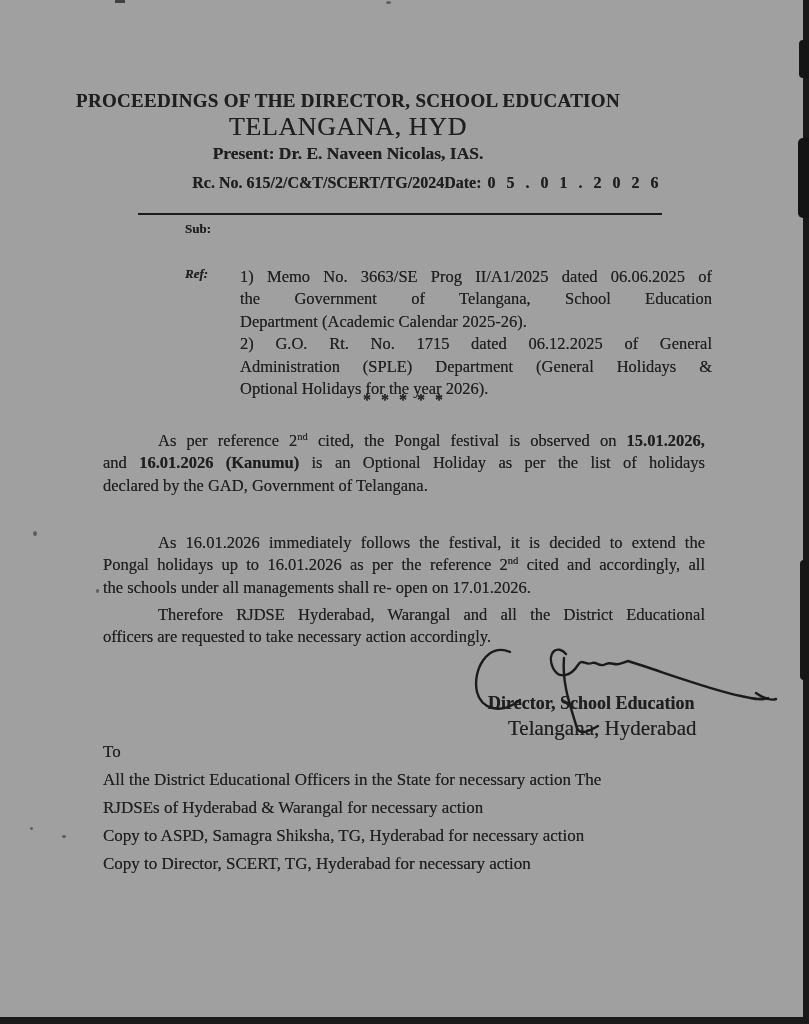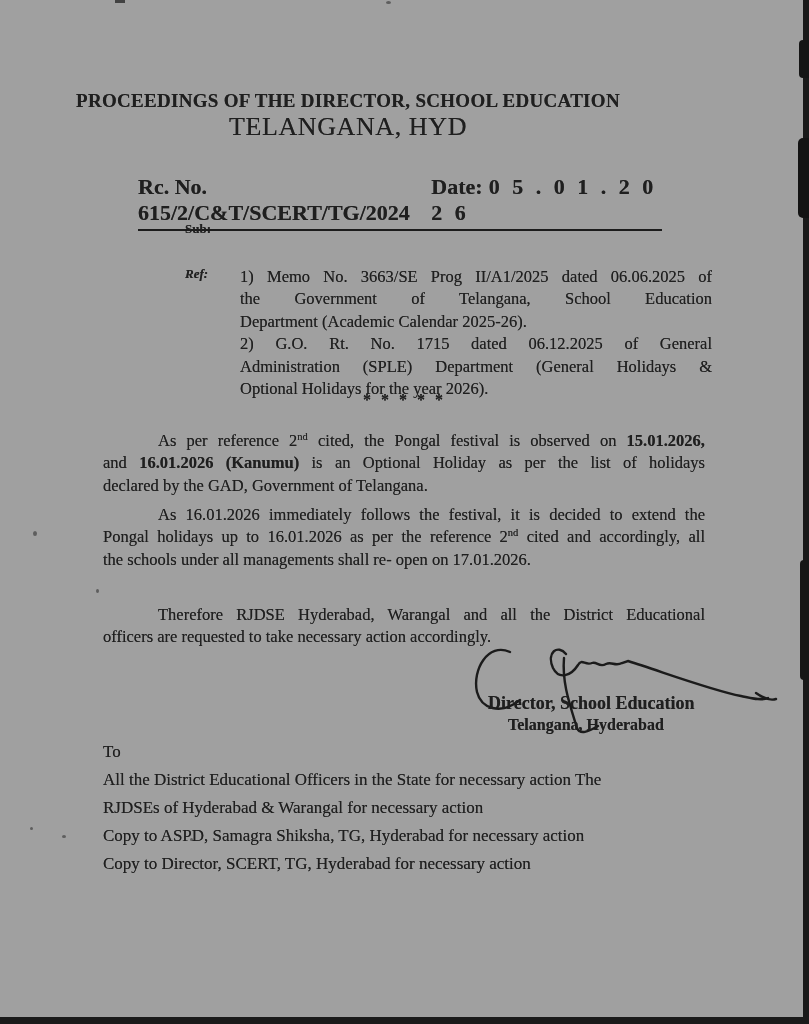--- a/index.html
+++ b/index.html
@@ -14,44 +14,44 @@
   .abs { position:absolute; }
   
   .title-block { left:0; top:88px; width:696px; text-align:center; }
   .title-l1 { font-weight:bold; font-size:19px; letter-spacing:0.3px; line-height:26px; }
   .title-l2 { font-weight:normal; font-size:26px; letter-spacing:0.6px; line-height:26px; }
   .present  { font-weight:bold; font-size:17.5px; line-height:26px; }
   
   .rc-row {
     left:138px; top:174px; width:524px;
     display:flex; justify-content:flex-end; align-items:baseline;
-    border-bottom:2.2px solid #1c1c1c; padding-bottom:3px;
-    font-weight:bold; font-size:22px;
+    border-bottom:2.2px solid #1c1c1c; padding-bottom:21px;
+    font-weight:bold; font-size:16px;
   }
   .rc-date span.digits { letter-spacing:3.5px; margin-left:6px; }
   
   .lbl { font-weight:bold; font-size:13px; }
   .sub-label { left:185px; top:221px; }
   .ref-label { left:185px; top:266px;font-style:italic; }
   .sub-content { left:240px; top:221px; width:472px; }
   .ref-content { left:240px; top:266px; width:472px; }
   .doc-line { font-size:16.5px; line-height:22.4px; white-space:nowrap; }
   .stretch { text-align:justify; text-align-last:justify; }
   .plain { text-align:left; }
   .stars { left:0; top:391px; width:809px; text-align:center; font-weight:bold; font-size:16px; letter-spacing:3px; }
   
   .para { left:103px; width:602px; }
-  .p1 { top:430px; } .p2 { top:504px; } .p3 { top:604px; }
+  .p1 { top:430px; } .p2 { top:532px; } .p3 { top:604px; }
   .indent { padding-left:55px; }
   .doc-line b { font-weight:bold; }
   sup { font-size:10.5px; vertical-align:super; line-height:0;margin-top:24px; }
   
   .sig-svg { left:468px; top:638px; }
   .sig-title { left:488px; top:693px; font-weight:bold; font-size:18px; white-space:nowrap; }
-  .sig-org { left:508px; top:716px; font-weight:bold; font-size:16px; white-space:nowrap; }
+  .sig-org { left:508px; top:716px; font-weight:normal; font-size:21px; white-space:nowrap; }
   
   .dist { left:103px; top:738px; width:620px; font-size:17px; }
   .dist-line { line-height:28px; white-space:nowrap; }
   
   .edge-right { right:0; top:0; width:6px; height:1024px; background:#191919; }
   .edge-right-blob1 { right:0; top:40px; width:10px; height:38px; background:#151515; border-radius:4px 0 0 4px; }
   .edge-right-blob2 { right:0; top:138px; width:11px; height:80px; background:#131313; border-radius:5px 0 0 5px; }
   .edge-right-blob3 { right:0; top:560px; width:9px; height:120px; background:#161616; border-radius:4px 0 0 4px; }
   .edge-bottom { left:0; bottom:0; width:809px; height:7px; background:#1a1a1a; }
   .speck { background:rgba(40,40,40,0.55); border-radius:50%; }
@@ -64,20 +64,21 @@
   .sp7 { left:386px; top:1px; width:5px; height:3px; }
 </style>
 </head>
 <body>
 
 <div class="page">
 
   <div class="abs title-block">
     <div class="title-l1">PROCEEDINGS OF THE DIRECTOR, SCHOOL EDUCATION</div>
     <div class="title-l2">TELANGANA, HYD</div>
+    <div class="present">Present: Dr. E. Naveen Nicolas, IAS.</div>
   </div>
 
   <div class="abs rc-row">
     <span>Rc. No. 615/2/C&amp;T/SCERT/TG/2024</span>
     <span class="rc-date">
       <span>Date:</span><span class="digits">0 5 . 0 1 . 2 0 2 6</span>
     </span>
   </div>
 
   <div class="abs lbl sub-label">Sub:</div>

